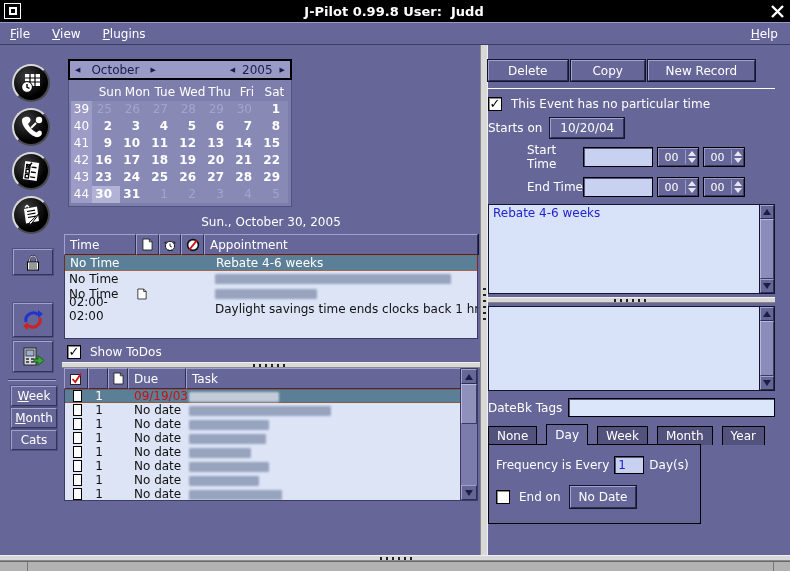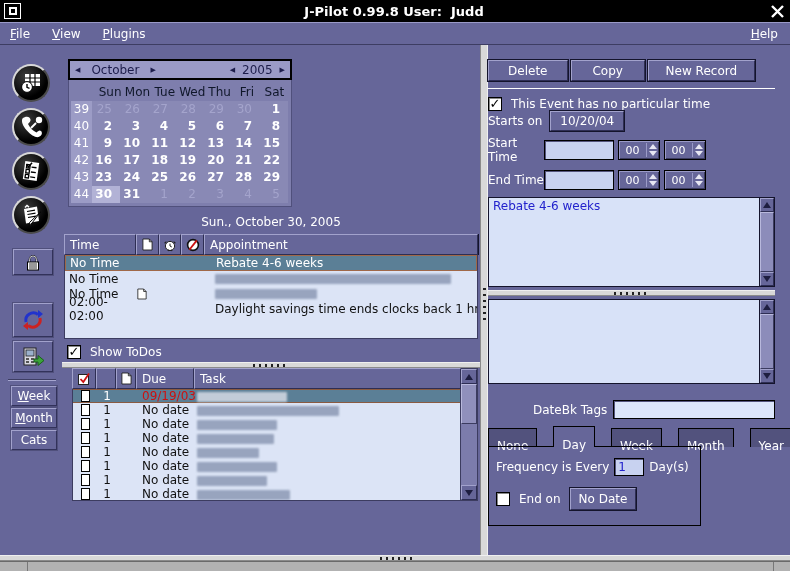--- a/index.html
+++ b/index.html
@@ -62,21 +62,21 @@
   .cal { width:224px; margin:14px 0 0 6px; }
   .cal-head { height:21px; background:#9a9ac6; border:2px solid #000; color:#1c1c4a;
               display:flex; align-items:center; font-size:12px; }
   .cal-arrow { font-size:7px; color:#1c1c4a; padding:0 5px; cursor:pointer; }
   .cal-month { padding:0 6px; cursor:default; }
   .cal-year  { padding:0 2px; cursor:default; }
   .cal-spacer { flex:1; }
   .cal-body { background:#7e7ead; border:1px solid #50507c; border-top:none; padding:2px 3px 3px 2px; }
   .cal-dh { display:flex; height:19px; align-items:center; }
   .cal-dh .wn-sp { width:26px; }
-  .cal-dh .dh { width:28px; text-align:center; color:#0f172a; }
+  .cal-dh .dh { width:28px; text-align:center; color:#ffffff; }
   .cal-row { display:flex; height:17px; align-items:center; }
   .cal-wn { width:26px; height:17px; line-height:17px; background:#9c9cc6; color:#fff; text-align:center; }
   .cal-days { display:flex; background:#8989b5; }
   .cal-day { width:28px; height:17px; line-height:17px; text-align:right; padding-right:8px;
              color:#fff; font-weight:bold; cursor:pointer; }
   .cal-day.m { color:#a4a4cc; font-weight:normal; }
   .cal-day.selected { background:#b2b2d6; }
 
   .date-title { margin-top:8px; text-align:center; color:#fff; }
 
@@ -105,21 +105,21 @@
         text-align:center; font-weight:bold; cursor:pointer; flex:none; }
   .cb-label { margin-left:9px; }
 
   .hsplit { height:6px; background:#d8d8d8; border-top:1px solid #efefef; border-bottom:1px solid #8a8a8a;
             position:relative; cursor:row-resize; }
   .hsplit .dots { position:absolute; top:1px; left:50%; margin-left:-18px; width:36px; height:3px;
                   background:repeating-linear-gradient(90deg,#222 0 2px,transparent 2px 6px); }
   .left-pane .hsplit { margin-top:3px; }
 
   .todo-table { margin:0 2px; display:flex; }
-  .todo-main { flex:1;margin-left:8px; }
+  .todo-main { flex:1; }
   .t-check { width:24px; } .t-blank { width:20px; } .t-note { width:20px; }
   .t-due { width:58px; } .t-task { flex:1; }
   .todo-body { height:112px; overflow:hidden; }
   .trow { display:flex; height:14px; align-items:center; }
   .trow.sel { background:#5b7f96; color:#fff; border-top:1px solid #8a5a40; border-bottom:1px solid #8a5a40; }
   .trow .t-check { display:flex; justify-content:center; }
   .cb-row { width:9px; height:12px; background:#fff; border:1px solid #000; cursor:pointer; }
   .t-pri { width:20px; text-align:center; }
   .trow .t-note { width:20px; }
   .trow .t-due { width:58px; padding-left:5px; }
@@ -150,50 +150,50 @@
   .actions { display:flex; }
   .btn3d { height:21px; background:#666699; color:#fff; border:1px solid; 
            border-color:#a2a2cc #2e2e54 #2e2e54 #a2a2cc; box-shadow:0 0 0 1px #14142c;
            display:flex; align-items:center; justify-content:center; cursor:pointer; }
   .b-delete { width:86px; } .b-copy { width:80px; margin-left:3px; } .b-new { width:116px; margin-left:3px; }
   .white-hr { margin-top:7px; width:287px; height:1px; background:#fff; }
   .row { display:flex; align-items:center; }
   .alarm-row { margin-top:8px; width:287px; justify-content:space-between; }
   .cb-group { display:flex; align-items:center; }
   .notime-row { margin-top:8px; }
-  .starts-row { }
+  .starts-row { margin-top:7px; }
   .lbl { color:#fff; }
   .date-btn { margin-left:8px; height:20px; padding:0 9px; }
   .time-row { margin-top:5px; }
-  .time-lbl { width:56px; }
+  .time-lbl { width:56px;margin-left:39px; }
   .time-input { width:70px; height:20px; background:#c8d2f0; border:1px solid #000;
                 box-shadow:inset 1px 1px 0 #55557e; }
   .spin { width:42px; height:20px; margin-left:4px; background:#666699; border:1px solid #000;
           box-shadow:inset 1px 1px 0 #9a9ac8, inset -1px -1px 0 #3a3a5e;
           display:flex; align-items:center; }
   .spin .val { flex:1; text-align:center; color:#fff; font-size:11px; }
   .spin .sep { width:1px; height:14px; background:#9a9ac8; }
   .spin .arrows { width:12px; display:flex; flex-direction:column; align-items:center; cursor:pointer; }
   .spin .u { width:0; height:0; border-left:4px solid transparent; border-right:4px solid transparent;
              border-bottom:5px solid #e6e6f2; margin-bottom:2px; }
   .spin .d { width:0; height:0; border-left:4px solid transparent; border-right:4px solid transparent;
              border-top:5px solid #e6e6f2; }
   .ta { position:relative; margin-top:7px; width:287px; background:#d8e2f8; border:1px solid #14142c; }
   .ta1 { height:90px; } .ta2 { height:85px; margin-top:3px; }
   .ta .text { color:#2222cc; padding:1px 4px; }
   .ta .rsb { position:absolute; top:0; right:0; bottom:0; width:15px; display:flex; flex-direction:column;
              background:#8c8cba; border-left:1px solid #14142c; }
   .ta .sb-arr { height:14px; }
   .ta .sb-full { flex:1; background:#8c8cba; border:1px solid; border-color:#b8b8dc #3c3c60 #3c3c60 #b8b8dc; }
   .right-pane .hsplit { width:287px; margin-top:3px; }
-  .datebk-row { margin-top:16px; width:287px;padding-left:45px; }
+  .datebk-row { margin-top:7px; width:287px; }
   .datebk-input { flex:1; height:19px; margin-left:6px; background:#dce6fa; border:1px solid #000;
                   box-shadow:inset 1px 1px 0 #55557e; }
   .tabs { margin-top:7px; display:flex; align-items:flex-end; }
-  .tab { height:19px; line-height:18px; padding:8px 8px; margin-right:16px; background:#52527d; color:#fff;
+  .tab { height:19px; line-height:18px; padding:0 8px; margin-right:9px; background:#52527d; color:#fff;
          border:1px solid #000; border-bottom:none; cursor:pointer; }
   .tab.active { background:#666699; height:21px; line-height:20px; position:relative; z-index:2; }
   .repeat-frame { width:213px; height:80px; border:1px solid #000; margin-top:-1px; position:relative; z-index:1; }
   .freq-row { margin:11px 0 0 7px; }
   .freq-input { width:30px; height:18px; margin:0 5px; background:#c8d2f0; border:1px solid #000;
                 box-shadow:inset 1px 1px 0 #55557e; color:#2222cc; padding-left:3px; line-height:16px; }
   .endon-row { margin:12px 0 0 7px; }
   .endon-btn { margin-left:9px; height:22px; padding:0 8px; }
 
   

